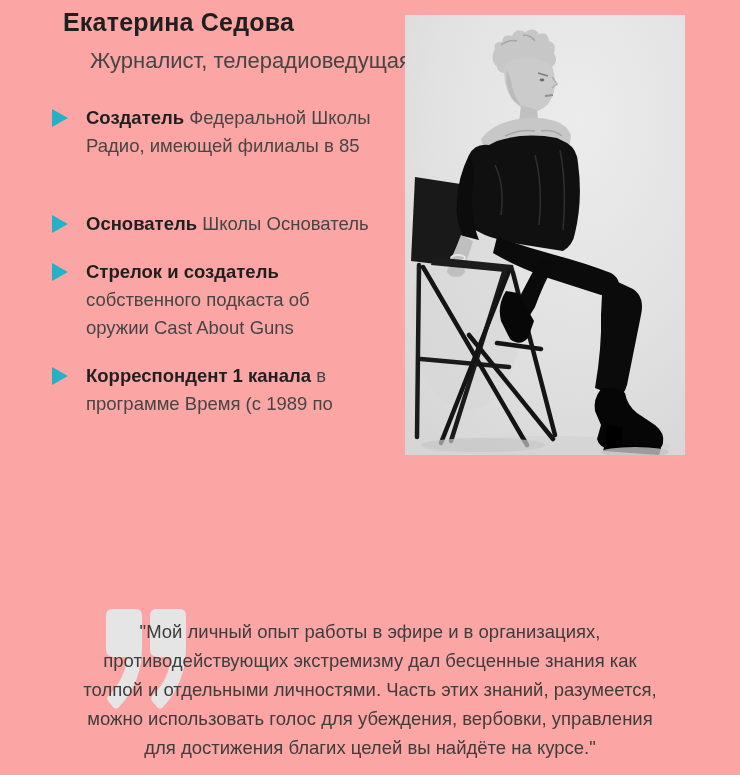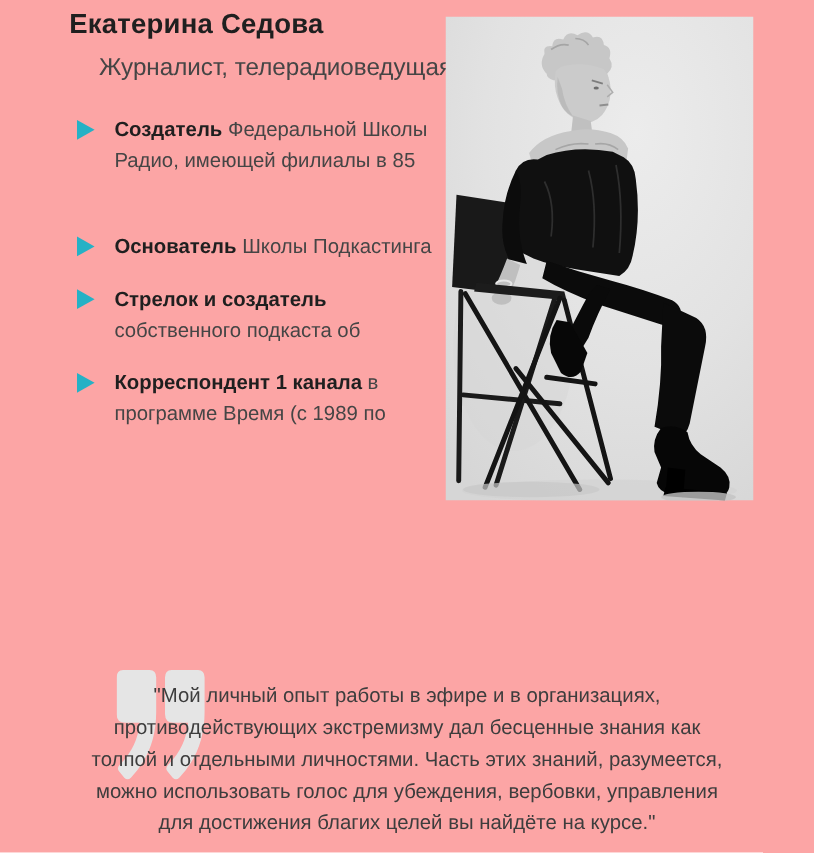--- a/index.html
+++ b/index.html
@@ -5,21 +5,21 @@
   html,body{margin:0;padding:0;background:#fff;}
   .page{
     position:relative;width:740px;height:775px;background:#fca5a5;
     font-family:"Liberation Sans",sans-serif;overflow:hidden;
   }
   
   .header{position:absolute;left:63px;top:8px;}
   .name{margin:0;font-size:25px;font-weight:700;color:#1f1f1f;letter-spacing:.2px;}
   .subtitle{margin-top:11px;font-size:22px;color:#454545;margin-left:27px;}
   
-  .bullets{position:absolute;left:70px;top:104px;width:340px;margin:0;padding:0;list-style:none;}
+  .bullets{position:absolute;left:52px;top:104px;width:340px;margin:0;padding:0;list-style:none;}
   .bullet{display:flex;align-items:flex-start;margin-bottom:20px;}
   .bullet.first{margin-bottom:50px;}
   .arrow{flex:none;width:0;height:0;margin:5px 18px 0 0;
     border-left:16px solid #25b1c5;border-top:9px solid transparent;border-bottom:9px solid transparent;}
   .bullet-text{font-size:18.5px;line-height:28px;color:#454545;width:290px;}
   .lead{font-weight:700;color:#1f1f1f;}
   .b-line{min-height:0;}
   
   .photo{position:absolute;left:405px;top:15px;width:280px;height:440px;}
   .photo svg{display:block;width:280px;height:440px;}
@@ -43,29 +43,30 @@
     <li class="bullet first">
       <span class="arrow"></span>
       <div class="bullet-text">
         <div class="b-line"><span class="lead">Создатель</span> <span>Федеральной Школы</span></div>
         <div class="b-line">Радио, имеющей филиалы в 85</div>
       </div>
     </li>
     <li class="bullet">
       <span class="arrow"></span>
       <div class="bullet-text">
-        <div class="b-line"><span class="lead">Основатель</span> <span>Школы Подкастинга</span></div>
+        <div class="b-line"><span class="lead">Основатель</span> <span>Школы Основатель</span></div>
         <div class="b-line"></div>
       </div>
     </li>
     <li class="bullet">
       <span class="arrow"></span>
       <div class="bullet-text">
         <div class="b-line"><span class="lead">Стрелок и создатель</span> <span></span></div>
         <div class="b-line">собственного подкаста об</div>
+        <div class="b-line">оружии Cast About Guns</div>
       </div>
     </li>
     <li class="bullet">
       <span class="arrow"></span>
       <div class="bullet-text">
         <div class="b-line"><span class="lead">Корреспондент 1 канала</span> <span>в</span></div>
         <div class="b-line">программе Время (с 1989 по</div>
       </div>
     </li>
   </ul>

